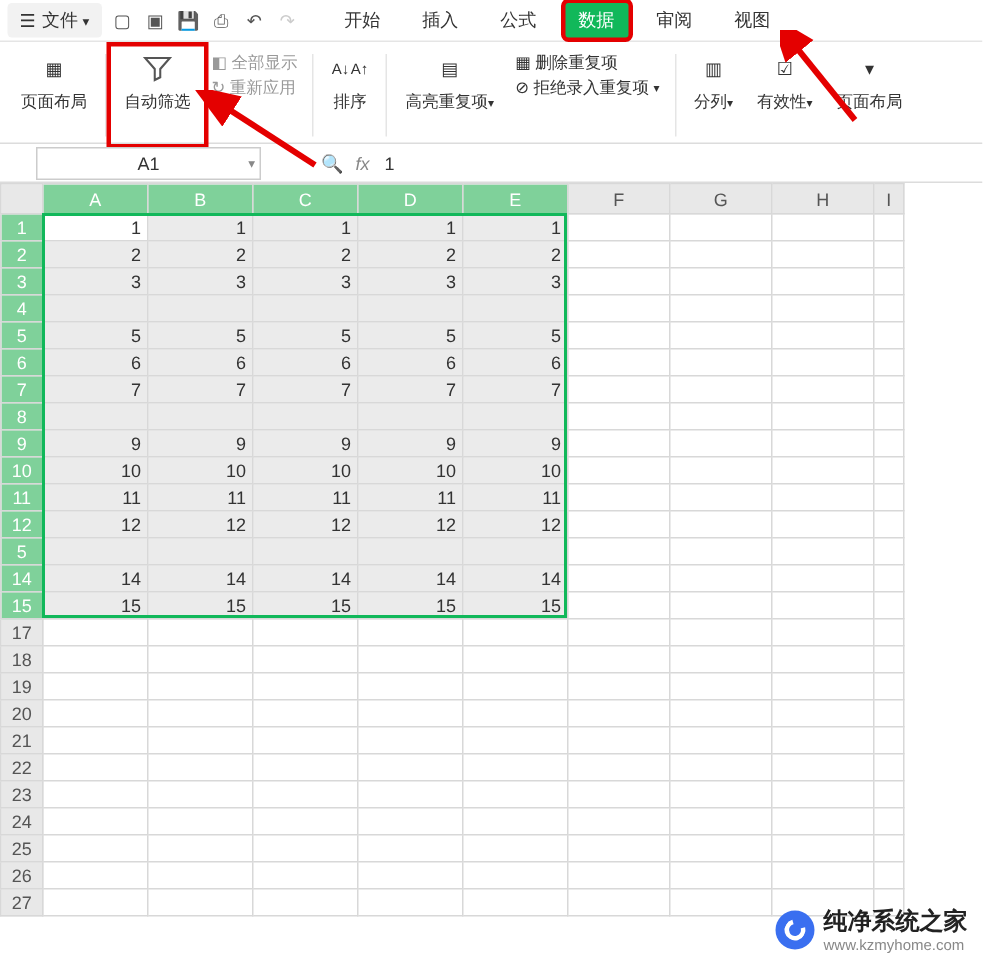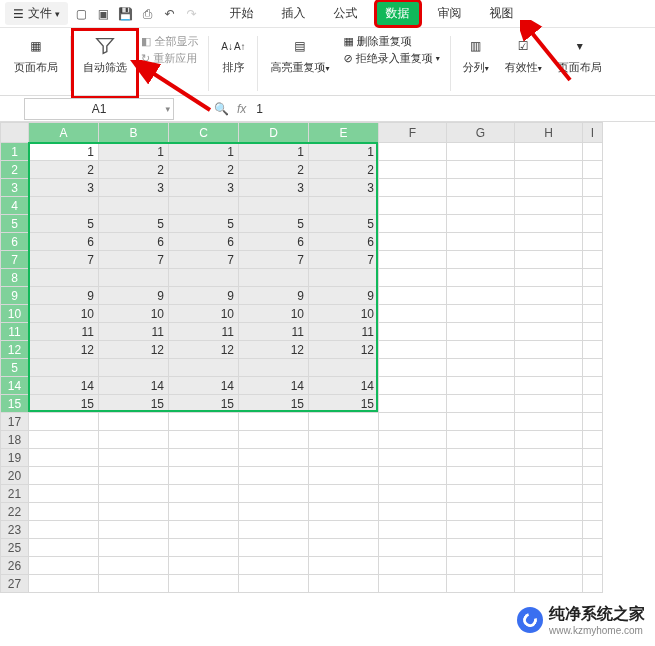--- a/index.html
+++ b/index.html
@@ -427,20 +427,32 @@
           <td class="col-C"></td>
           <td class="col-D"></td>
           <td class="col-E"></td>
           <td class="col-F"></td>
           <td class="col-G"></td>
           <td class="col-H"></td>
           <td class="col-I"></td>
         </tr>
         <tr>
           <th class="row-h">23</th>
+          <td class="col-A"></td>
+          <td class="col-B"></td>
+          <td class="col-C"></td>
+          <td class="col-D"></td>
+          <td class="col-E"></td>
+          <td class="col-F"></td>
+          <td class="col-G"></td>
+          <td class="col-H"></td>
+          <td class="col-I"></td>
+        </tr>
+        <tr>
+          <th class="row-h">24</th>
           <td class="col-A"></td>
           <td class="col-B"></td>
           <td class="col-C"></td>
           <td class="col-D"></td>
           <td class="col-E"></td>
           <td class="col-F"></td>
           <td class="col-G"></td>
           <td class="col-H"></td>
           <td class="col-I"></td>
         </tr>

